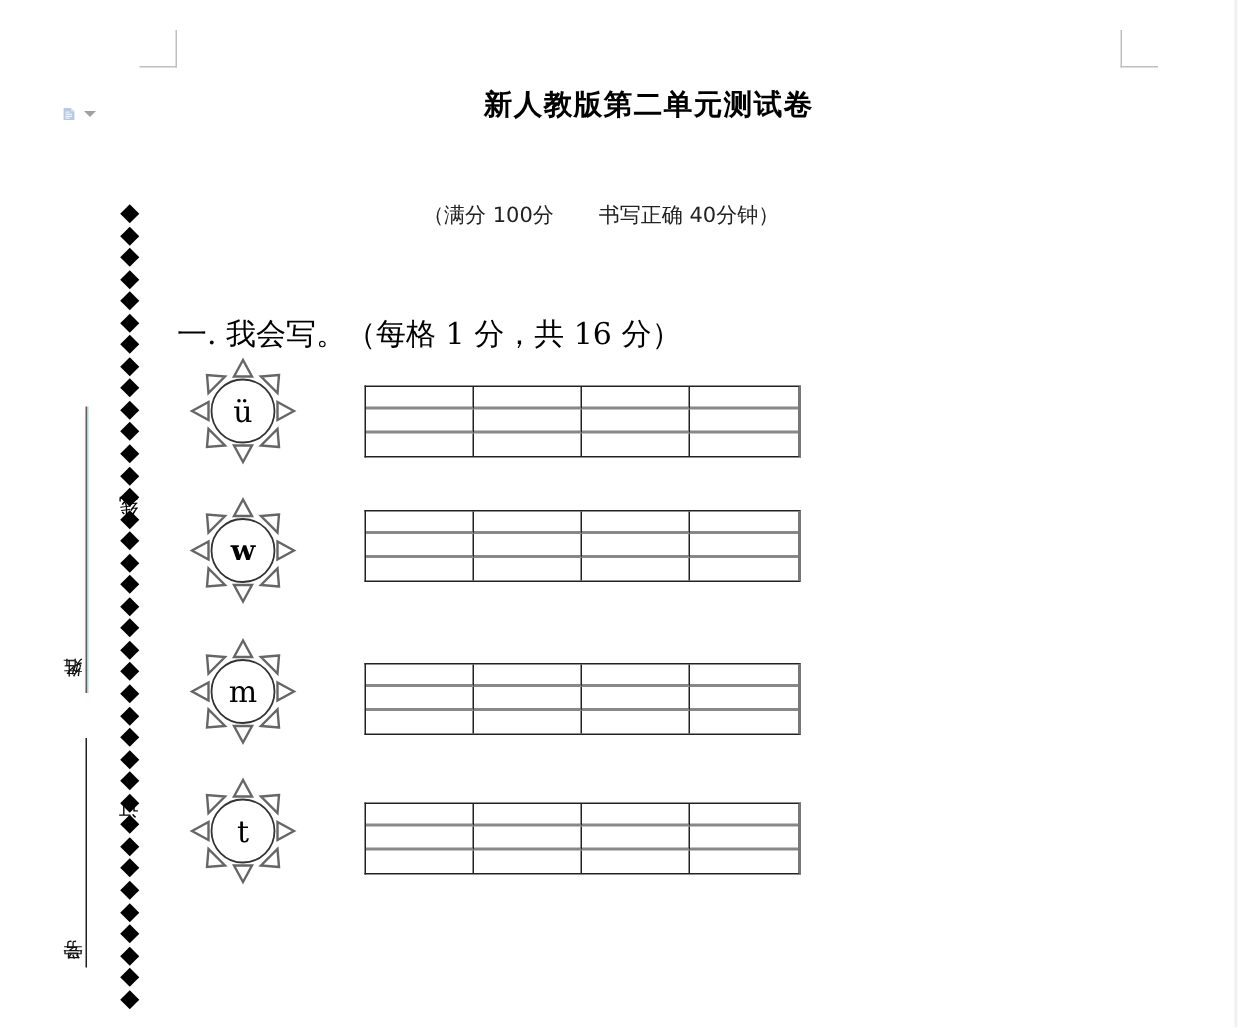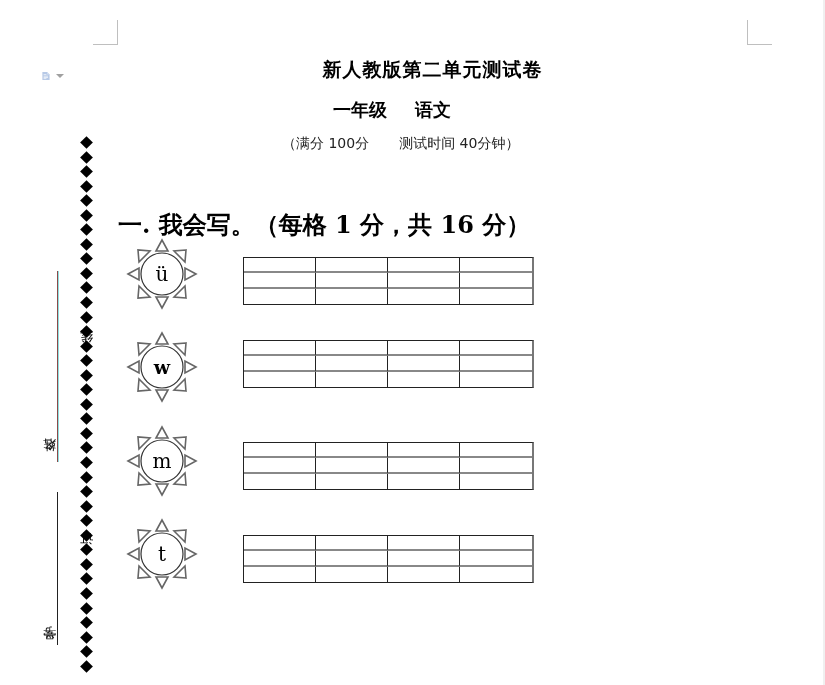--- a/index.html
+++ b/index.html
@@ -15,21 +15,21 @@
 
   .doc-icon { position: absolute; left: 42px; top: 64px; width: 22px; height: 24px; cursor: pointer; display: flex; align-items: center; }
   .doc-icon .caret { margin-left: 6px; width: 0; height: 0; border-left: 4px solid transparent; border-right: 4px solid transparent; border-top: 4px solid #a0a0a0; }
 
   .title { position: absolute; left: 0; width: 865px; top: 57px; text-align: center; font-size: 19px; font-weight: bold; letter-spacing: 1px; }
   .subtitle { position: absolute; left: 333px; top: 98px; font-size: 18px; font-weight: bold; }
   .subtitle span + span { margin-left: 28px; }
   .meta { position: absolute; left: 282px; top: 135px; font-family: "DejaVu Sans", sans-serif; font-size: 14px; color: #222; }
   .meta span + span { margin-left: 30px; }
   .note { position: absolute; left: 183px; top: 183px; font-size: 14.5px; font-weight: bold; }
-  .section-heading { position: absolute; left: 118px; font-size: 24px; font-weight: bold; }
+  .section-heading { position: absolute; left: 118px; font-size: 20px; font-weight: normal; }
   .sec1 { top: 209px; }
   .sec2 { top: 609px; }
 
   .binding-line { position: absolute; left: 57px; width: 1px; background: #222; }
   .binding-line.l1 { top: 271px; height: 191px; background: #8a4a4a; box-shadow: 1px 0 0 #8fe0e0; }
   .binding-line.l2 { top: 492px; height: 153px; }
   .vlabel { position: absolute; writing-mode: vertical-rl; transform: rotate(180deg); font-family: "DejaVu Sans", sans-serif; font-size: 13px; color: #111; }
   .diamonds { position: absolute; left: 79px; top: 138px; width: 14px; }
   .diamond { width: 9px; height: 9px; background: #000; transform: rotate(45deg); margin: 0 auto 5.55px auto; }
   .binding-char { position: absolute; left: 80px; font-family: "DejaVu Sans", sans-serif; font-size: 13px; writing-mode: vertical-rl; transform: rotate(180deg); background: #fff; line-height: 14px; }
@@ -58,25 +58,22 @@
       <path d="M13 1 V7 H19" fill="#d6e1f2"></path>
       <rect x="4" y="7" width="7" height="1.6" fill="#fff"></rect>
       <rect x="4" y="10.5" width="11" height="1.6" fill="#fff"></rect>
       <rect x="4" y="14" width="11" height="1.6" fill="#fff"></rect>
       <rect x="4" y="17" width="7" height="1.6" fill="#fff"></rect>
     </svg>
     <span class="caret"></span>
   </div>
 
   <div class="title">新人教版第二单元测试卷</div>
-  <div class="subtitle">
-    <span>一年级</span><span>语文</span>
-  </div>
   <div class="meta">
-    <span>（满分 100分</span><span>测试时间   40分钟）</span>
+    <span>（满分 100分</span><span>书写正确   40分钟）</span>
   </div>
 
   <div class="section-heading sec1">一. 我会写。（每格 1 分，共 16 分）</div>
 
   <div class="binding-line l1"></div>
   <div class="vlabel" style="left:41px; top:462px;">姓名</div>
   <div class="binding-line l2"></div>
   <div class="vlabel" style="left:41px; top:650px;">学号</div>
 
   <div class="diamonds">

